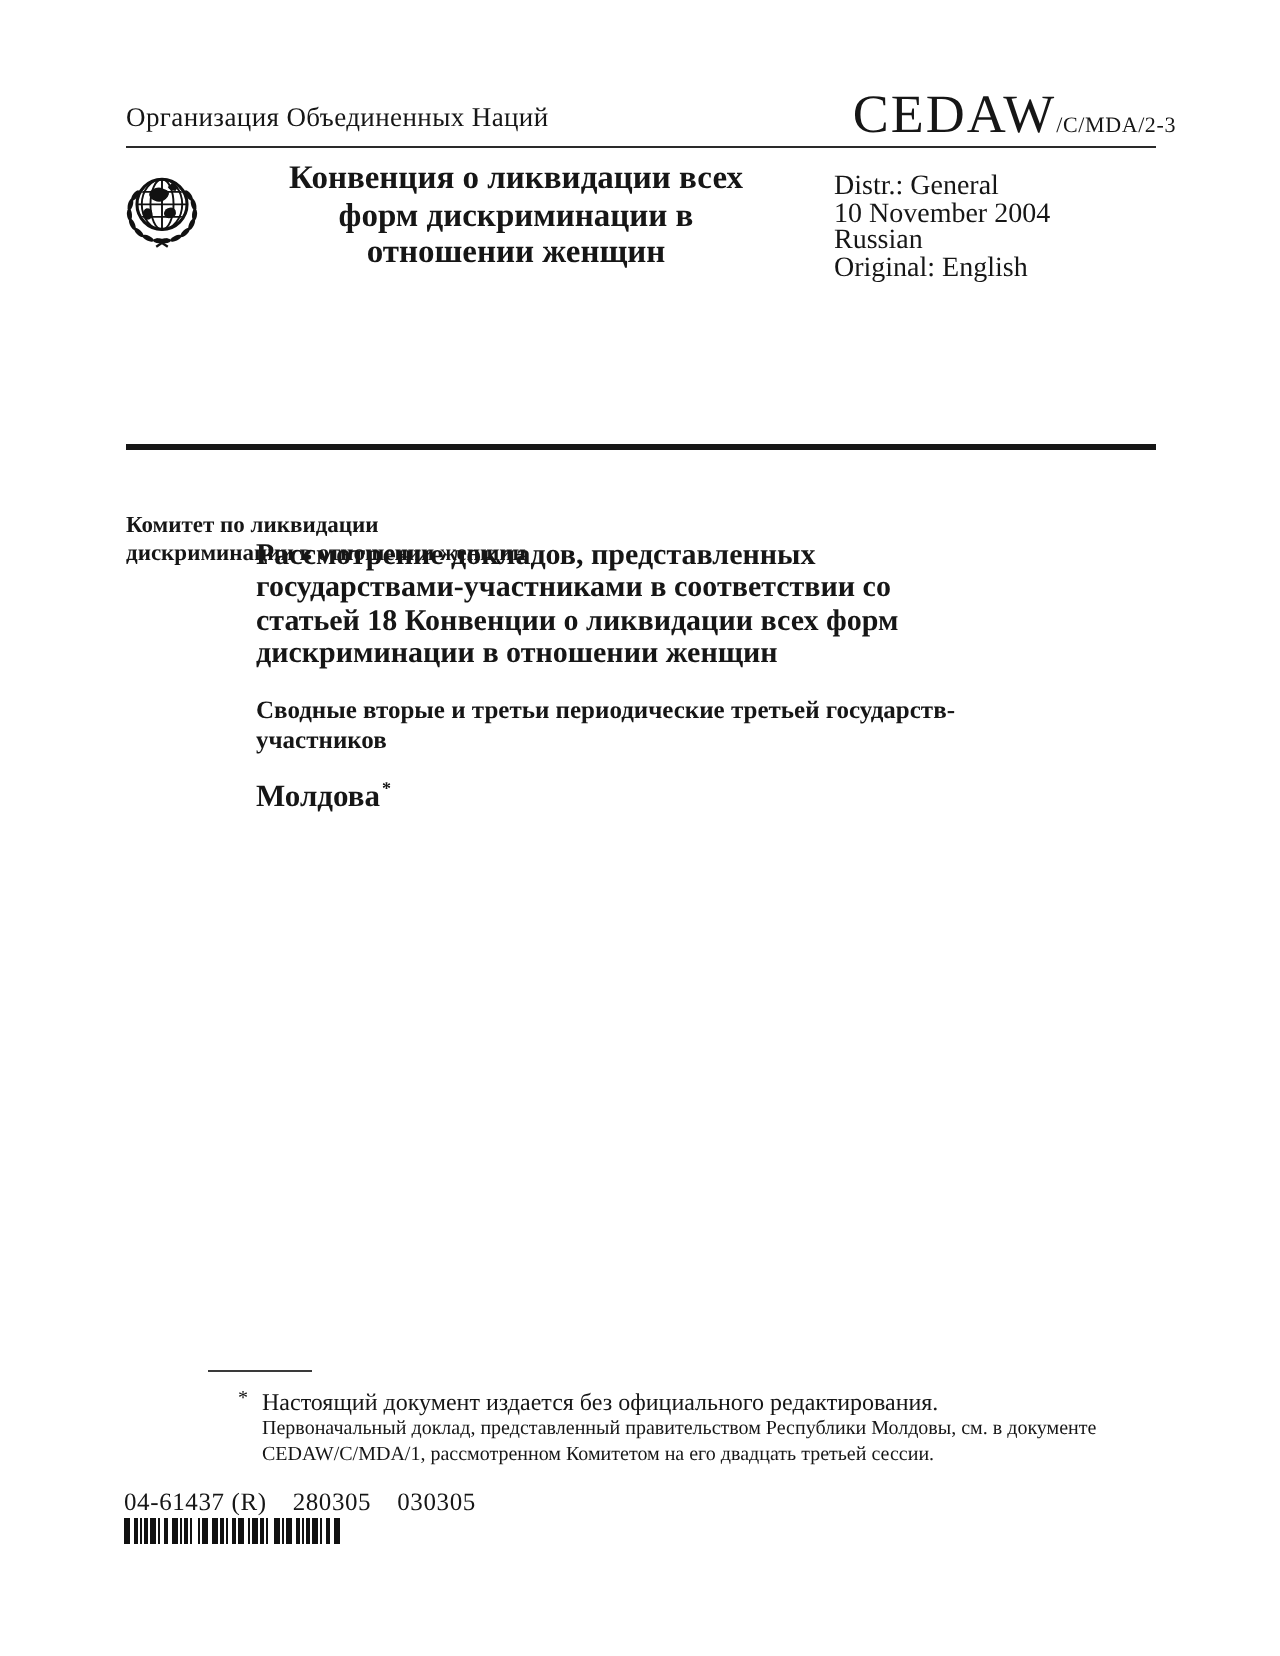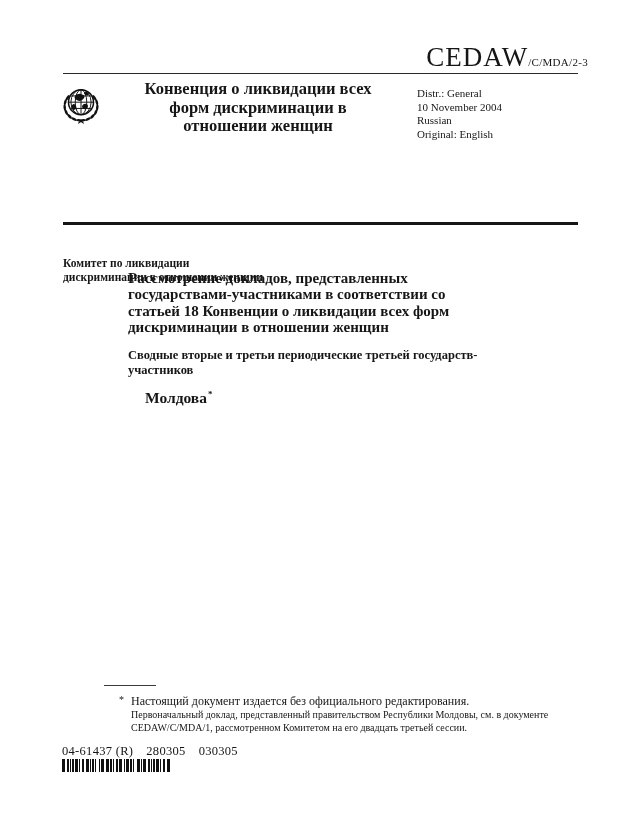--- a/index.html
+++ b/index.html
@@ -22,46 +22,47 @@
   .doc-symbol .big { font-size: 27px; letter-spacing: 1px; margin-left: 29px; }
   .doc-symbol .small { font-size: 11px; letter-spacing: 0.3px; }
 
   .rule-top { left: 63px; top: 73px; width: 515px; height: 1.3px; background: #2a2a2a; }
   .rule-section { left: 63px; top: 222px; width: 515px; height: 2.6px; background: #161616; }
 
   .emblem { left: 52px; top: 81px; width: 58px; height: 52px; }
 
   .conv-title { left: 128px; top: 80px; font-size: 16.5px; line-height: 18.5px; width: 260px; text-align: center; }
 
-  .distr-block { left: 417px; top: 87px; font-size: 11px; line-height: 13.6px; }
+  .distr-block { left: 417px; top: 87px; font-size: 14px; line-height: 13.6px; }
 
   .committee { left: 63px; top: 229px; font-size: 11.5px; line-height: 13.8px; margin-top: 28px; }
 
   .heading { left: 128px; top: 270px; font-size: 15px; line-height: 16.4px; width: 360px; }
   .subheading { left: 128px; top: 348px; font-size: 12.5px; line-height: 15px; width: 380px; }
-  .country { left: 145px; top: 389px; font-size: 15.5px; }
+  .country { left: 128px; top: 389px; font-size: 15.5px; }
   .country sup { font-size: 9px; vertical-align: 6px; margin-left: 1px; }
 
   .fn-rule { left: 104px; top: 685px; width: 52px; height: 1.1px; background: #3a3a3a; }
   .fn-mark { left: 119px; top: 694px; font-size: 10px; }
   .fn-line1 { left: 131px; top: 694px; font-size: 12px; }
   .fn-rest { left: 131px; top: 707.5px; font-size: 10px; line-height: 13.6px; width: 420px; }
 
   .footer-line { left: 62px; top: 744px; font-size: 12.5px; letter-spacing: 0.3px; }
   .footer-line .gap { display: inline-block; width: 13px; }
 
   .barcode { left: 62px; top: 759px; width: 110px; height: 13px; display: flex; align-items: stretch; }
   .barcode .bar { background: #111; height: 100%; }
   .barcode .sp { height: 100%; }
 </style>
 </head>
 <body>
 
 <div class="page">
 
+  <div class="abs org-name">Организация Объединенных Наций</div>
 
   <div class="abs doc-symbol">
     <span class="big">CEDAW</span>
       <span class="small">/C/MDA/2-3</span>
   </div>
 
   <div class="abs rule-top"></div>
 
   <svg class="abs emblem" viewBox="0 0 60 54" xmlns="http://www.w3.org/2000/svg">
     <defs>

